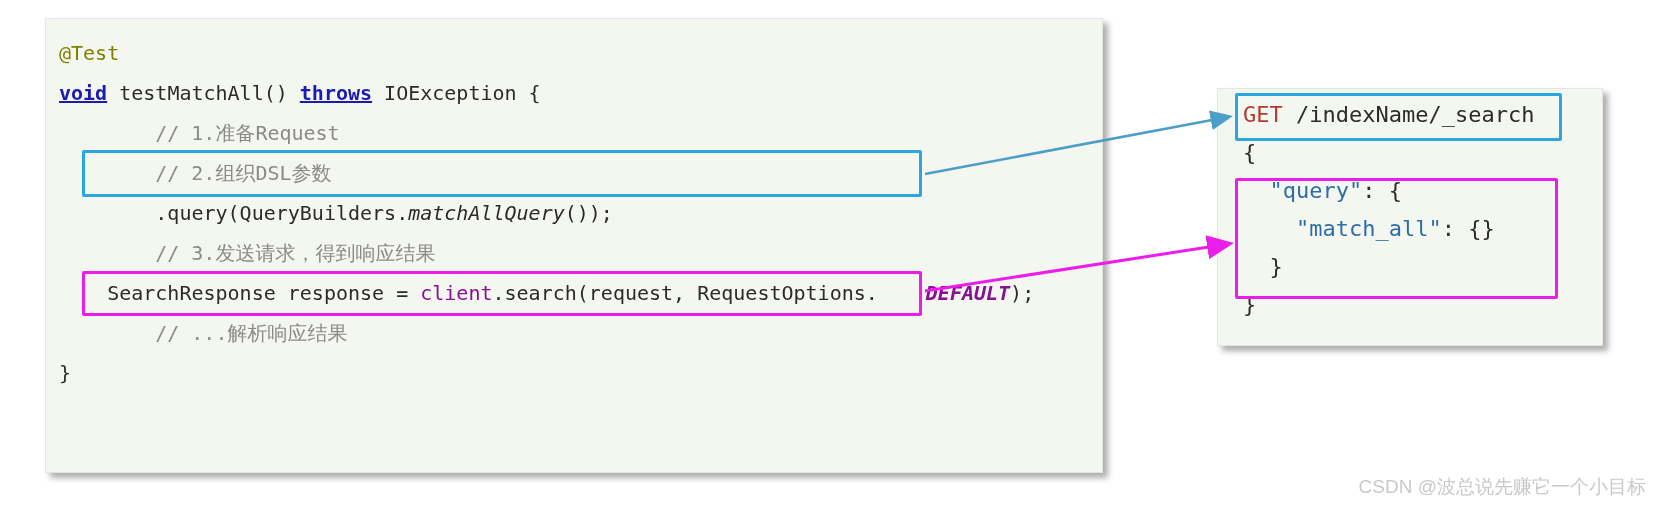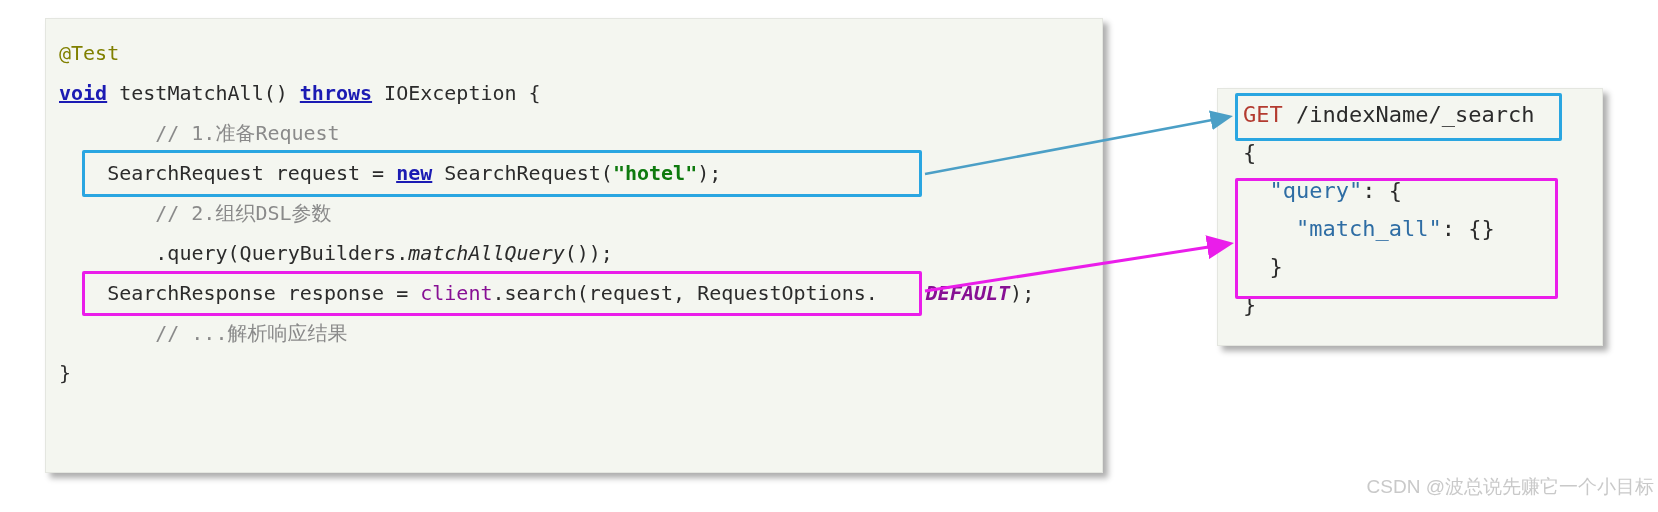--- a/index.html
+++ b/index.html
@@ -36,35 +36,35 @@
   .jkey{color:var(--json_key_blue);}
   .hl{position:absolute;box-sizing:border-box;border-radius:2px;background:transparent;}
   .hl.blue{border:3px solid var(--highlight_blue);}
   .hl.magenta{border:3px solid var(--highlight_magenta);}
   #hl-java-request{left:82px;top:150px;width:840px;height:47px;}
   #hl-java-query{left:82px;top:271px;width:840px;height:45px;}
   #hl-dsl-get{left:1235px;top:93px;width:327px;height:48px;}
   #hl-dsl-query{left:1235px;top:178px;width:323px;height:121px;}
   #arrow-layer{position:absolute;left:0;top:0;width:1658px;height:512px;pointer-events:none;}
   #watermark{
-    position:absolute;right:4px;bottom:12px;
+    position:absolute;right:12px;bottom:12px;
     font-family:"Liberation Sans","DejaVu Sans",sans-serif;
     font-size:19px;color:var(--watermark_gray);
   }
 </style>
 </head>
 <body>
 
 <div id="java-panel" class="panel">
     <div class="line"><span class="ann">@Test</span></div>
     <div class="line"><span class="kw">void</span><span> testMatchAll() </span><span class="kw">throws</span><span> IOException {</span></div>
     <div class="line"><span>    </span><span class="cm">// 1.准备Request</span></div>
-    <div class="line"><span>    SearchRequest request = </span><span class="kw">new</span><span> SearchRequest(</span><span class="str">"hotel"</span><span>);</span></div>
     <div class="line"><span>    </span><span class="cm">// 2.组织DSL参数</span></div>
     <div class="line"><span>        .query(QueryBuilders.</span><span class="mi">matchAllQuery</span><span>());</span></div>
+    <div class="line"><span>    </span><span class="cm">// 3.发送请求，得到响应结果</span></div>
     <div class="line"><span>    SearchResponse response = </span><span class="fld">client</span><span>.search(request, RequestOptions.</span><span class="cnst">DEFAULT</span><span>);</span></div>
     <div class="line"><span>    </span><span class="cm">// ...解析响应结果</span></div>
     <div class="line"><span>}</span></div>
   </div>
 
 <div id="dsl-panel" class="panel">
     <div class="line"><span class="http">GET</span><span> /indexName/_search</span></div>
     <div class="line"><span>{</span></div>
     <div class="line"><span>  </span><span class="jkey">"query"</span><span>: {</span></div>
     <div class="line"><span>    </span><span class="jkey">"match_all"</span><span>: {}</span></div>

